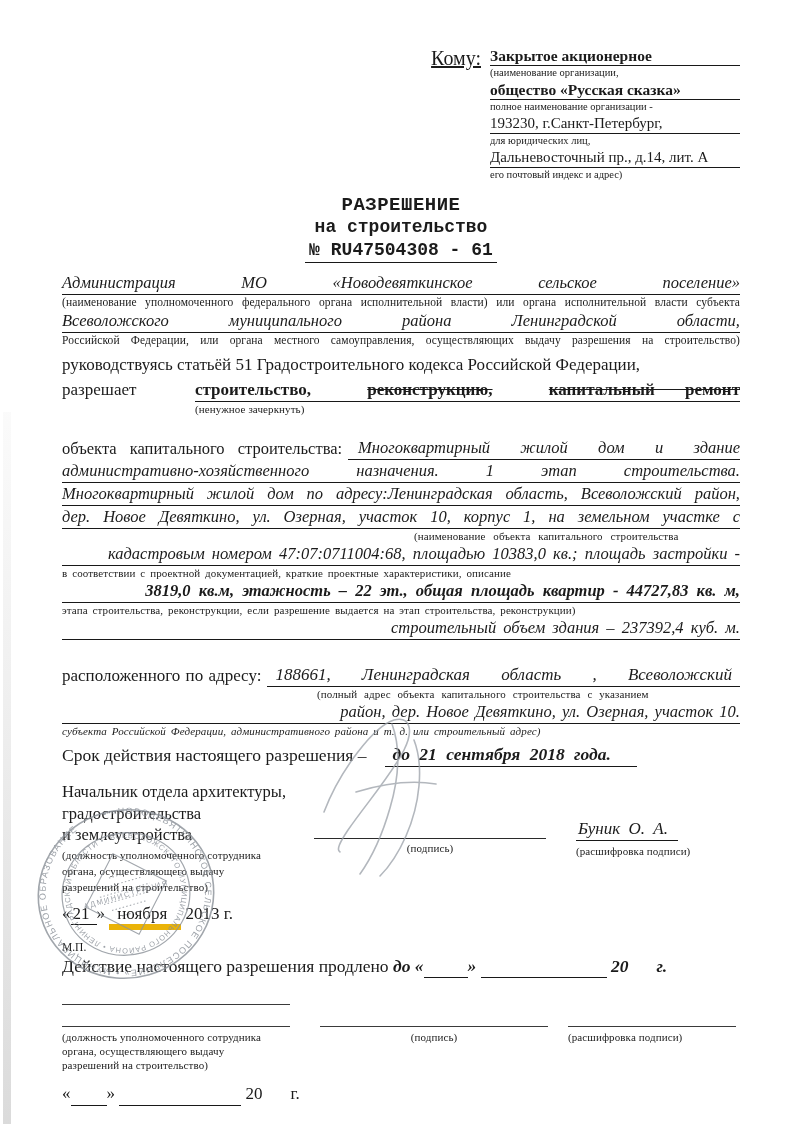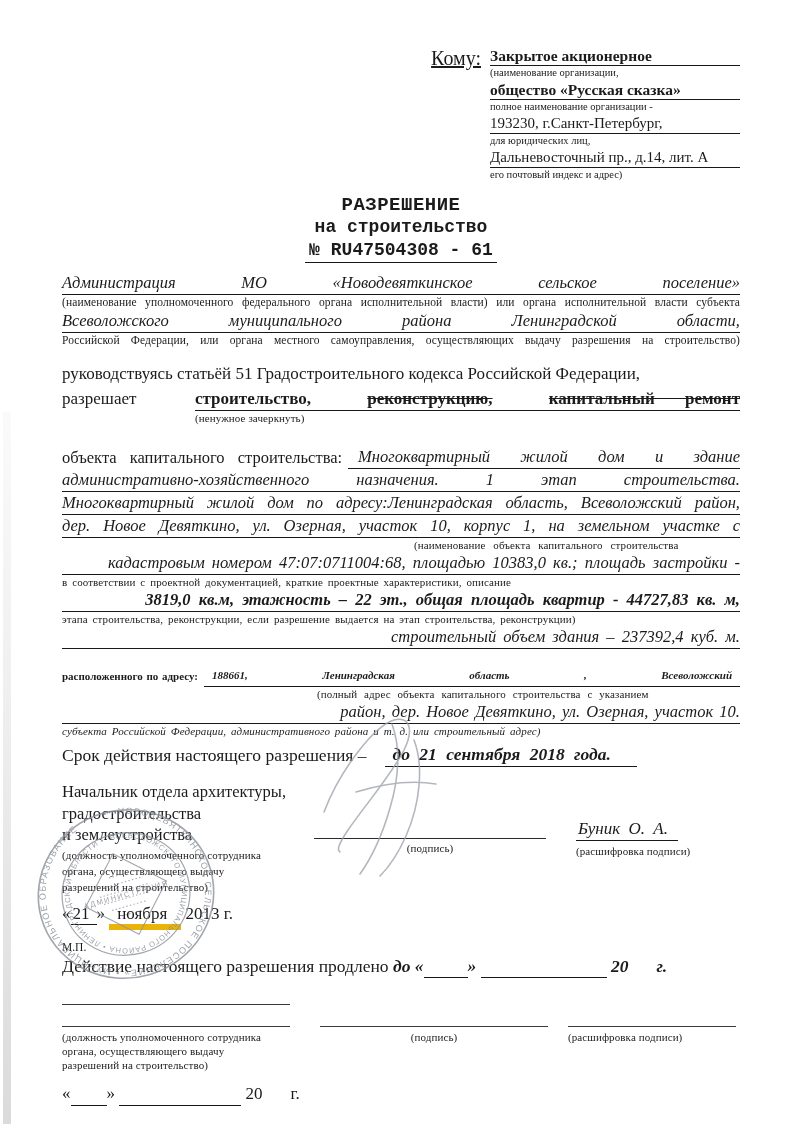--- a/index.html
+++ b/index.html
@@ -27,21 +27,21 @@
   
   .title-block { text-align:center; margin-top:12px; line-height:22px;font-family:Liberation Mono, monospace; }
   .title-main { font-size:19px; font-weight:bold; letter-spacing:0.5px; }
   .title-sub  { font-size:18px; font-weight:bold; }
   .title-num  { font-size:18px; font-weight:bold; display:inline-block; border-bottom:1.5px solid #181818; margin-top:1px; padding:0 4px 1px; }
   .fill-line { font-size:16.5px; line-height:22px; font-style:italic; border-bottom:1px solid #181818;text-align:right; }
   .row { display:flex; align-items:flex-end; font-size:16.5px; line-height:22px; }
   .row .lbl { white-space:nowrap; }
   .row .rest { flex:1; border-bottom:1px solid #181818; font-style:italic; margin-left:6px; }
 
-  .statute { margin-top:14px; font-size:17px; line-height:24px; }
+  .statute { margin-top:5px; font-size:17px; line-height:24px; }
 
   .permit-row { display:flex; align-items:baseline; margin-top:3px; font-size:17px; }
   .permit-verb { width:133px; }
   .permit-fill { flex:1; border-bottom:1.5px solid #181818; display:flex; justify-content:space-between; font-weight:bold; padding-bottom:1px; }
   .struck { text-decoration:line-through; }
   .struck.wide { word-spacing:26px; }
 
   .obj-label { word-spacing:9px; }
   .addr-label { word-spacing:1px; }
 
@@ -141,21 +141,21 @@
   <div class="fill-line jl">административно-хозяйственного назначения. 1 этап строительства.</div>
   <div class="fill-line jl">Многоквартирный жилой дом по адресу:Ленинградская область, Всеволожский район,</div>
   <div class="fill-line jl">дер. Новое Девяткино, ул. Озерная, участок 10, корпус 1, на земельном участке с</div>
   <div class="cap" style="margin-left:352px; word-spacing:5px;">(наименование объекта капитального строительства</div>
   <div class="fill-line" style="word-spacing:3px;">кадастровым номером 47:07:0711004:68, площадью 10383,0 кв.; площадь застройки -</div>
   <div class="cap" style="word-spacing:2px;">в соответствии с проектной документацией, краткие проектные характеристики, описание</div>
   <div class="fill-line" style="word-spacing:4px;font-weight:bold;">3819,0 кв.м, этажность – 22 эт., общая площадь квартир - 44727,83 кв. м,</div>
   <div class="cap" style="word-spacing:2px;">этапа строительства, реконструкции, если разрешение выдается на этап строительства, реконструкции)</div>
   <div class="fill-line" style="word-spacing:3px;">строительный объем здания – 237392,4 куб. м.</div>
 
-  <div class="row" style="margin-top:15px; font-size:11px;font-weight:bold;">
+  <div class="row" style="margin-top:24px; font-size:17px;">
     <span class="lbl addr-label">расположенного по адресу:</span>
     <span class="rest jl" style="padding:0 8px;">188661, Ленинградская область , Всеволожский</span>
   </div>
   <div class="cap" style="margin-left:255px; word-spacing:4px;">(полный адрес объекта капитального строительства с указанием</div>
   <div class="fill-line" style="word-spacing:2px;">район, дер. Новое Девяткино, ул. Озерная, участок 10.</div>
   <div class="cap" style="word-spacing:2px;font-style:italic;">субъекта Российской Федерации, административного района и т. д. или строительный адрес)</div>
 
   <div class="validity-row">
     <span>Срок действия настоящего разрешения –</span>
     <span class="validity-fill">до 21 сентября 2018 года.</span>

